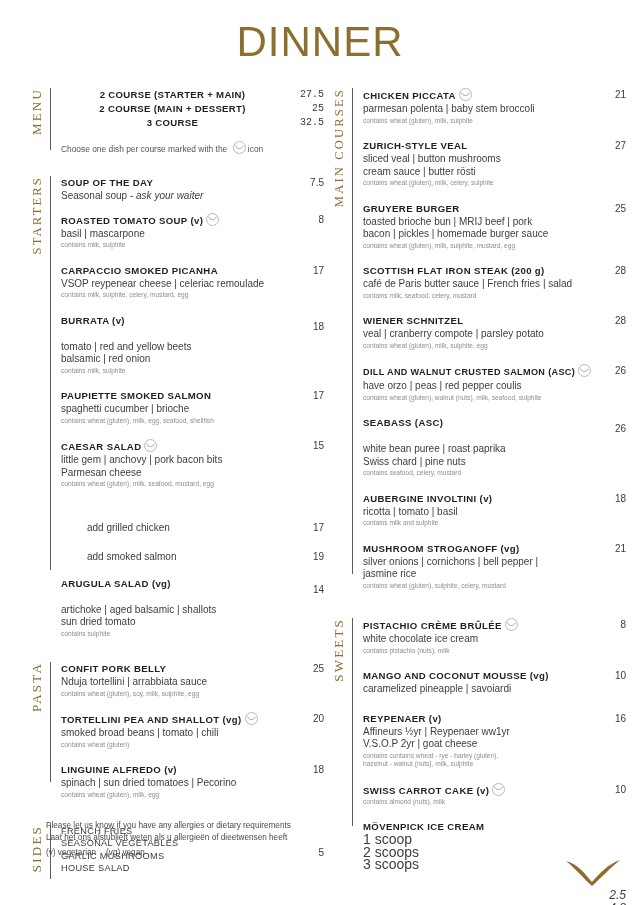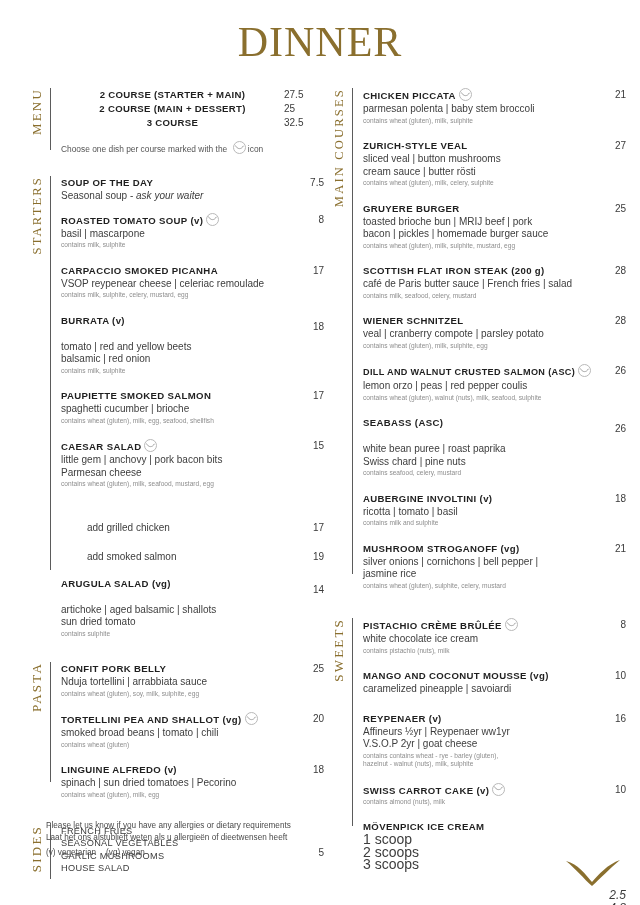--- a/index.html
+++ b/index.html
@@ -12,21 +12,21 @@
     overflow:hidden;
   }
   .page{position:relative;width:640px;height:905px;}
 
   
   .title{
     position:absolute;top:18px;left:0;width:640px;
     text-align:center;
   }
   .title span{
-    font-family:Liberation Serif, serif;
+    font-family:Liberation Sans, sans-serif;
     font-size:42px;
     letter-spacing:1px;
     color:#8a6f2e;
     font-weight:400;
     margin-top:34px;
   }
 
   
   .col{position:absolute;top:88px;width:300px;}
   .col-left{left:24px;}
@@ -103,21 +103,21 @@
     border-radius:50%;
     vertical-align:-2px;
     margin-left:3px;
     position:relative;
   }
   .vicon svg{position:absolute;left:1px;top:2.5px;}
 
   
   .menublock .mrow{display:flex;}
   .menublock .mname{flex:1 1 auto;font-size:9.6px;font-weight:bold;letter-spacing:.3px;line-height:14px;color:#1f1f1f;text-align:center;}
-  .menublock .mprice{flex:0 0 40px;text-align:left;font-size:10px;line-height:14px;color:#3a3a3a;}
+  .menublock .mprice{flex:0 0 40px;text-align:right;font-size:10px;line-height:14px;color:#3a3a3a;font-family:Liberation Mono, monospace;}
   .menunote{margin-top:11px;font-size:8.4px;color:#555;}
 
   
   .addon{display:flex;padding-left:26px;margin-top:16px;}
   .addon .an{flex:1 1 auto;font-size:10px;color:#3d3d3d;line-height:13px;}
   .addon .ap{flex:0 0 34px;text-align:right;font-size:10px;color:#3a3a3a;line-height:13px;}
 
   
   .sides{display:flex;justify-content:flex-end;}
   .sides .slist{flex:1 1 auto;}
@@ -377,21 +377,21 @@
           <div class="allerg">contains wheat (gluten), milk, sulphite, egg</div>
         </div>
 
         <div class="item" style="margin-bottom:14px;">
           <div class="row">
             <div class="name" style="font-size:9.1px;"><span>DILL AND WALNUT CRUSTED SALMON (ASC)</span><span class="vicon"><svg width="9" height="6" viewBox="0 0 9 6">
                     <path d="M0.5 0.5 C2.2 4.6 6.6 4.6 8.4 0.8" fill="none" stroke="#9a9a9a" stroke-width="0.9"></path>
                   </svg></span></div>
             <div class="price" style="width:24px;">26</div>
           </div>
-          <div class="desc">lemon orzo | peas | red pepper coulis</div>
+          <div class="desc">have orzo | peas | red pepper coulis</div>
           <div class="allerg">contains wheat (gluten), walnut (nuts), milk, seafood, sulphite</div>
         </div>
 
         <div class="item" style="margin-bottom:14px;">
           <div class="row">
             <div class="name">SEABASS (ASC)</div>
             <div class="price" style="line-height:26px;">26</div>
           </div>
           <div class="desc">white bean puree | roast paprika<br>Swiss chard | pine nuts</div>
           <div class="allerg">contains seafood, celery, mustard</div>

